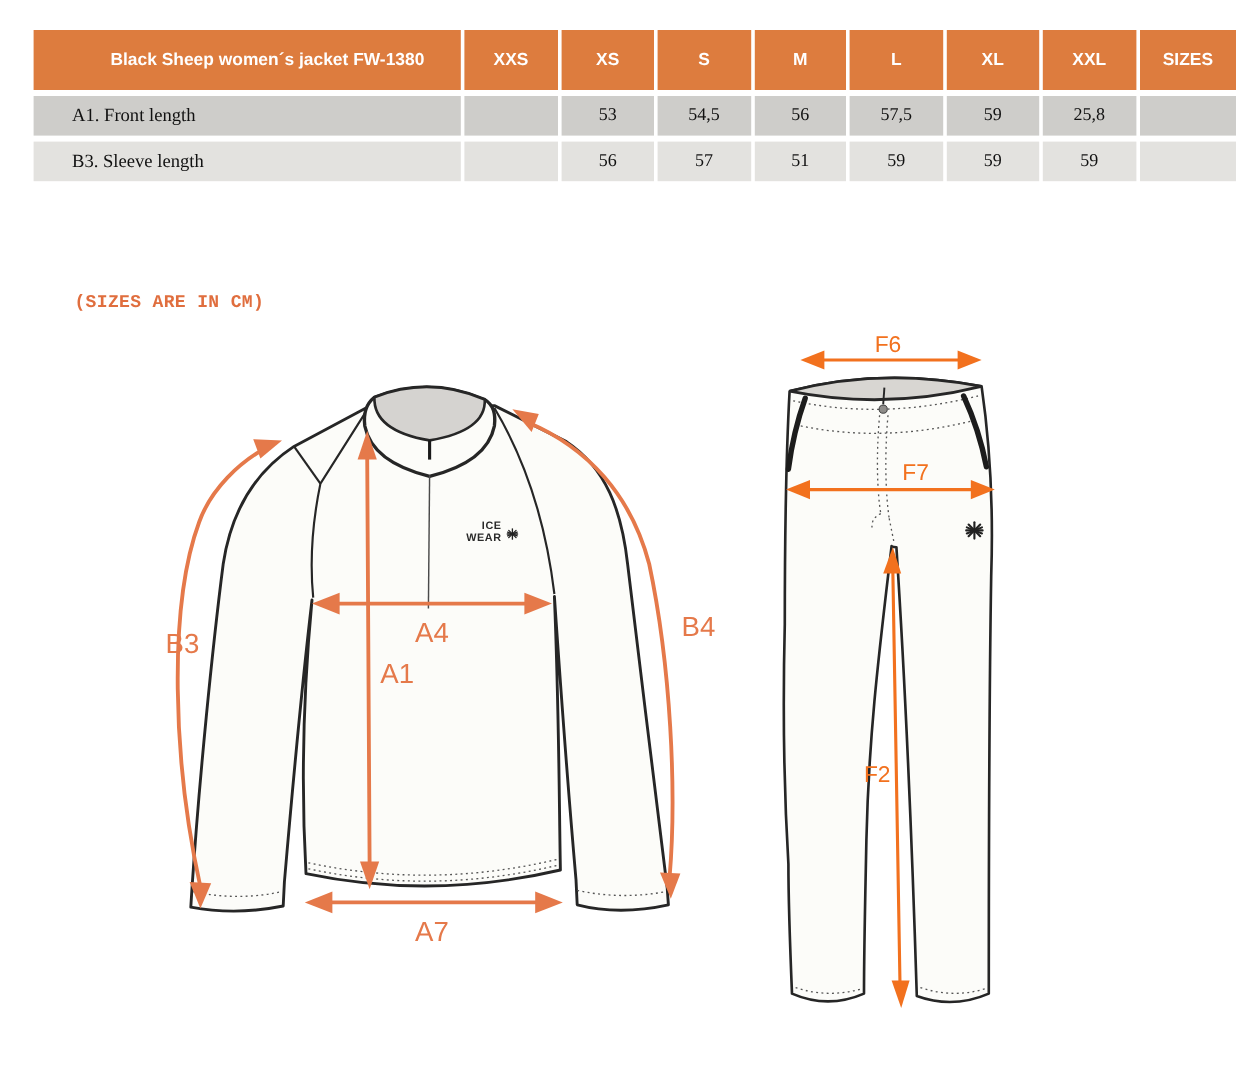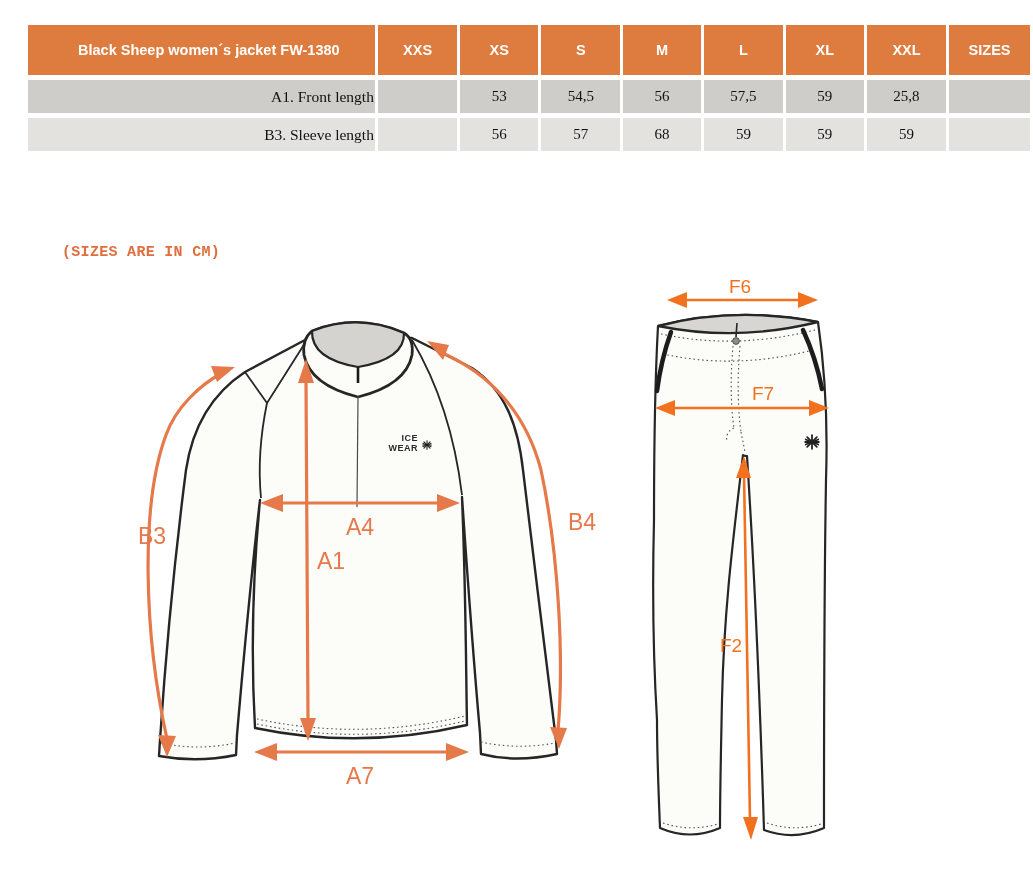--- a/index.html
+++ b/index.html
@@ -14,29 +14,29 @@
     border-collapse:separate; border-spacing:3px 5px;
     table-layout:fixed;
   }
   .size-table th, .size-table td { margin:0; }
   .size-table th {
     background:#DD7C3E; color:#ffffff;
     font-family:"Liberation Sans", sans-serif;
     font-weight:bold; font-size:14.5px;
     height:48px; text-align:center; vertical-align:middle;
   }
-  .size-table th.prod { width:330px; text-align:left; padding-left:50px; }
+  .size-table th.prod { width:330px; text-align:left; padding-left:64px; }
   .size-table th.size-col { width:84px; }
   .size-table td {
     height:31px; vertical-align:middle;
     font-family:"Liberation Serif", serif; font-size:15px; color:#111111;
   }
   .size-table tr.dark td { background:#CECDCA; }
   .size-table tr.light td { background:#E3E2DF; }
-  .size-table td.rowlabel { text-align:right; padding-left:58px; font-size:15.5px; }
+  .size-table td.rowlabel { text-align:left; padding-left:32px; font-size:15.5px; }
   .size-table td.val { text-align:center;margin-top:43px; }
 
   .cm-note {
     position:absolute; left:62px; top:244px;
     color:#E06E3E; font-size:15px; font-weight:bold; letter-spacing:.3px;
     font-family:Liberation Mono, monospace;
   }
 
   
   svg.jacket  { position:absolute; left:100px; top:295px; }
@@ -88,21 +88,21 @@
       <td class="val">57,5</td>
       <td class="val">59</td>
       <td class="val">25,8</td>
       <td class="val"></td>
     </tr>
     <tr class="light">
       <td class="rowlabel">B3. Sleeve length</td>
       <td class="val"></td>
       <td class="val">56</td>
       <td class="val">57</td>
-      <td class="val">68</td>
+      <td class="val">51</td>
       <td class="val">59</td>
       <td class="val">59</td>
       <td class="val">59</td>
       <td class="val"></td>
     </tr>
   </tbody>
     </table>
 
   <div class="cm-note">(SIZES ARE IN CM)</div>
 

